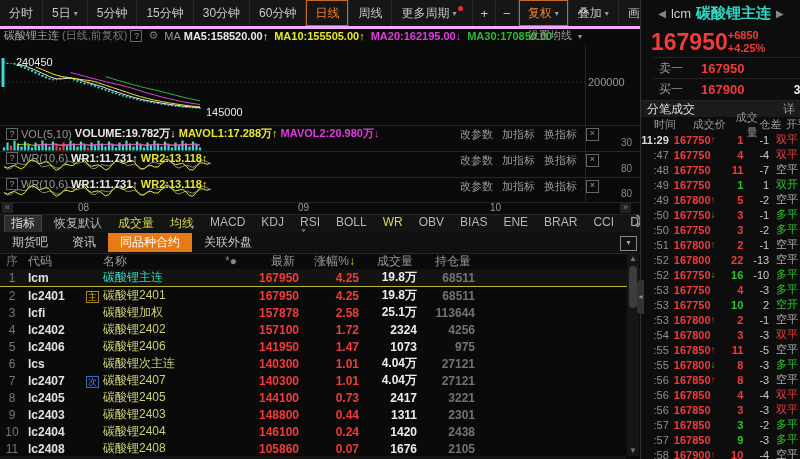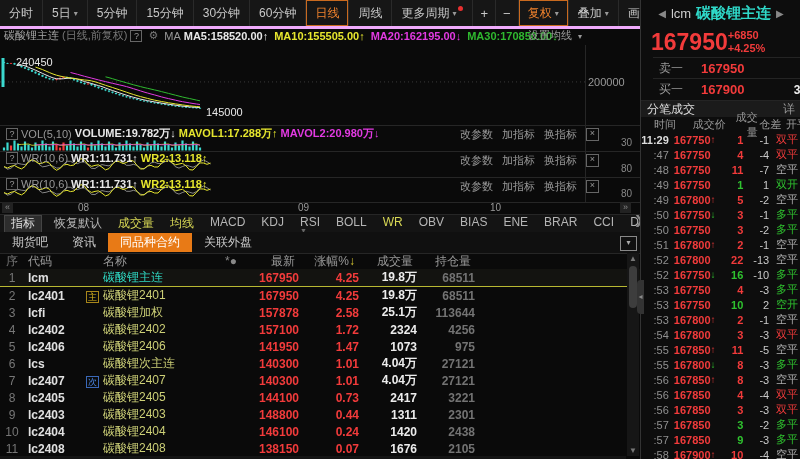--- a/index.html
+++ b/index.html
@@ -561,21 +561,21 @@
         <span class="c-last">146100</span>
         <span class="c-pct">0.24</span>
         <span class="c-vol">1420</span>
         <span class="c-oi">2438</span>
       </div>
       <div class="trow">
         <span class="c-n">11</span>
         <span class="c-code">lc2408</span>
         <span class="c-bdg"></span>
         <span class="c-name">碳酸锂2408</span>
-        <span class="c-last">138150</span>
+        <span class="c-last">105860</span>
         <span class="c-pct">0.07</span>
         <span class="c-vol">1676</span>
         <span class="c-oi">2105</span>
       </div>
     </div>
 
   <div id="tscroll" class="abs">
     <div class="arr" style="top:1px;">▲</div>
     <div class="thumb"></div>
     <div class="arr" style="bottom:1px;">▼</div>

